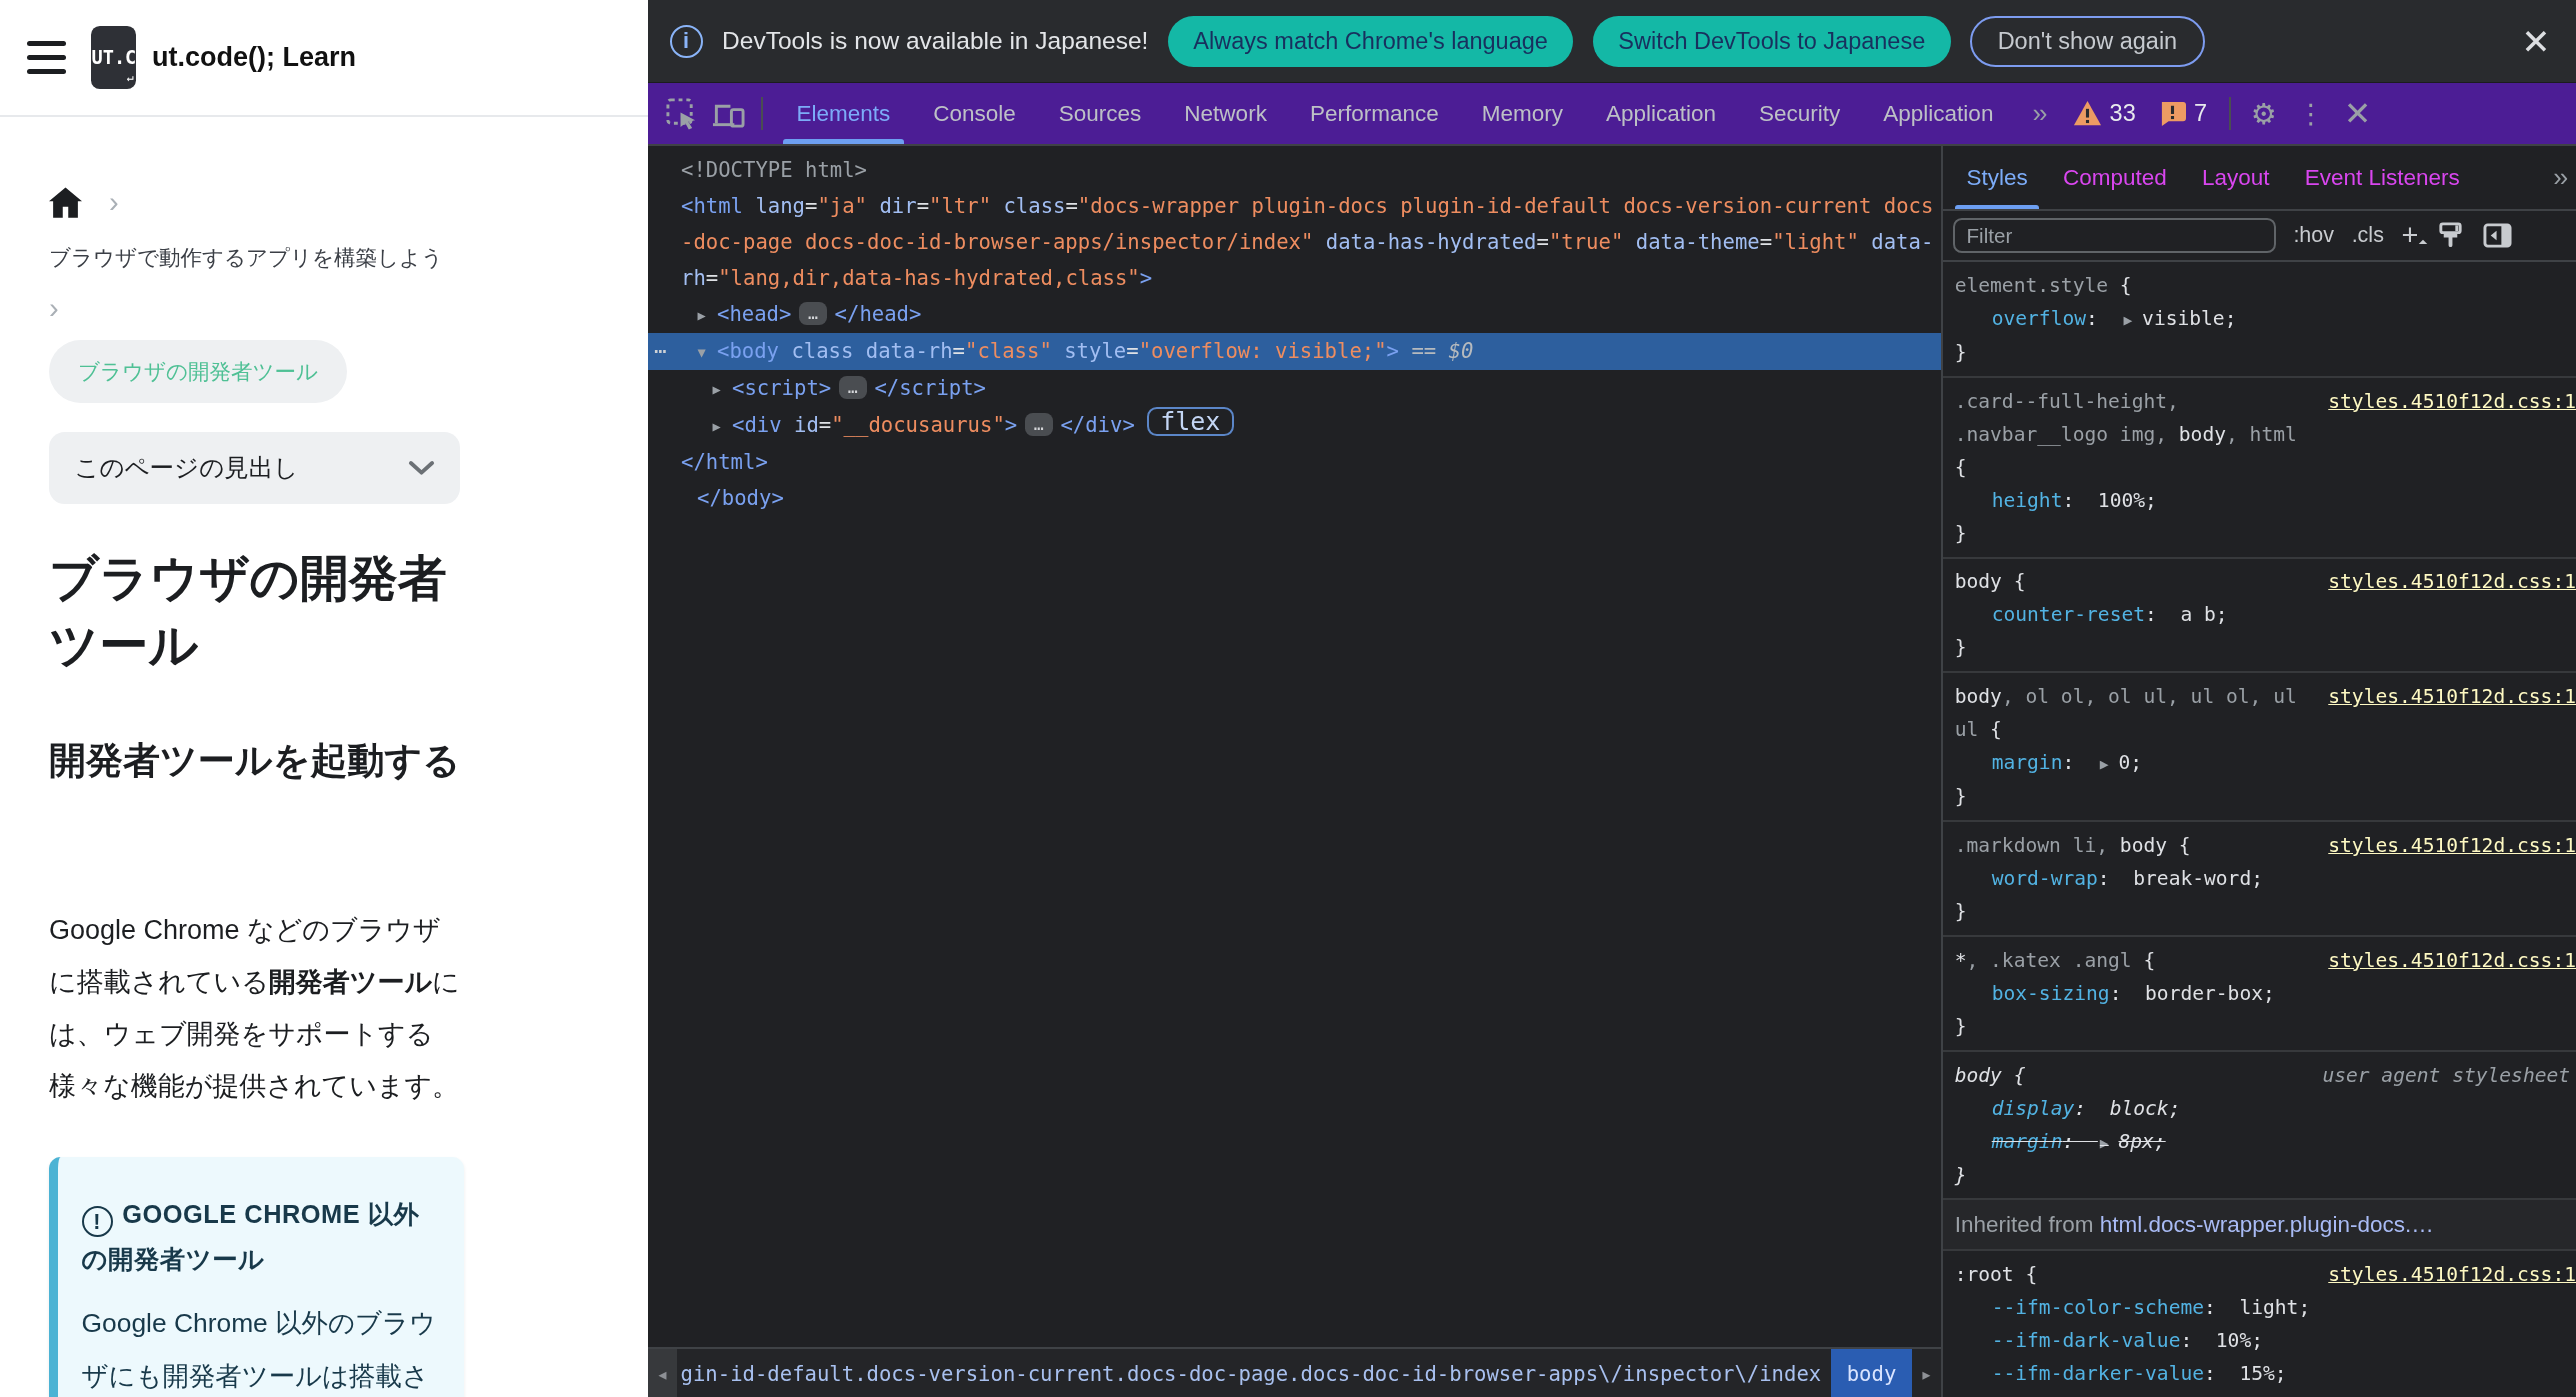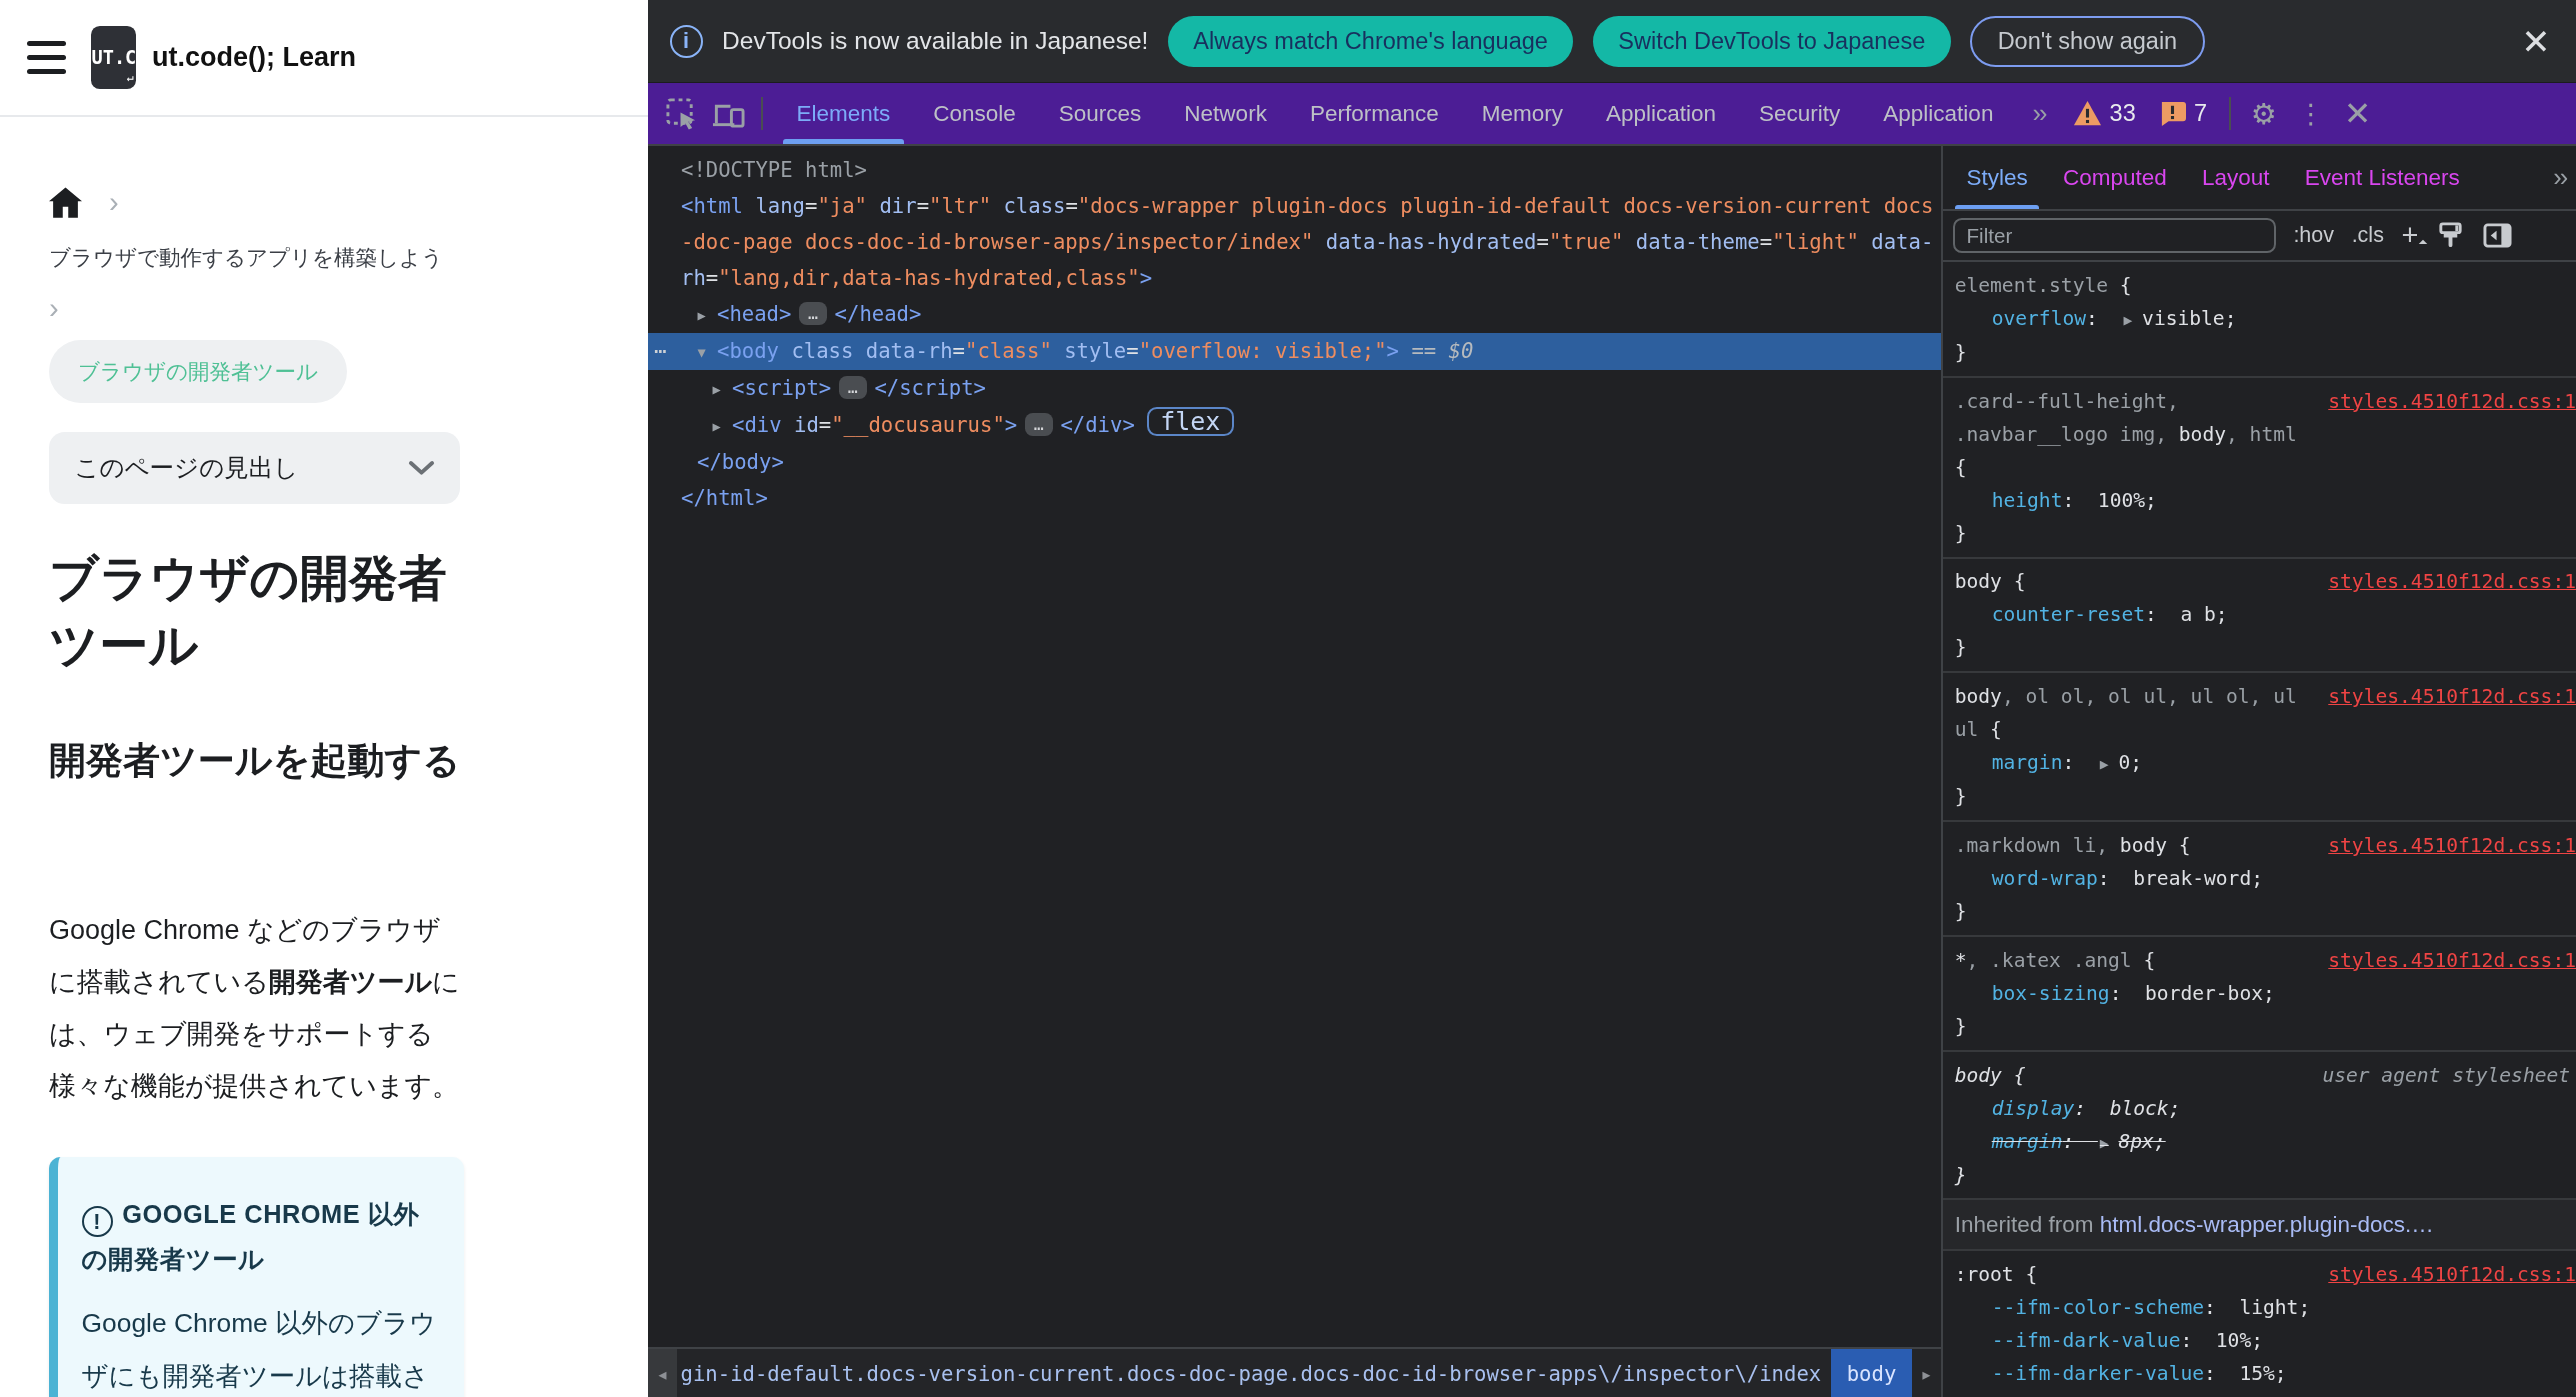--- a/index.html
+++ b/index.html
@@ -81,21 +81,21 @@
   .tool-txt{color:#c8cbcf;font-size:21.5px;cursor:pointer;white-space:nowrap;}
   .tool-plus{position:relative;font-size:29px;color:#c8cbcf;cursor:pointer;line-height:19.6px;}
   .tool-plus::after{content:"";position:absolute;right:-7.8px;bottom:-2px;border-left:6.9px solid transparent;border-top:6.9px solid #c8cbcf;transform:rotate(-45deg);}
   .rules{flex:1;overflow:hidden;font-family:"DejaVu Sans Mono",monospace;font-size:19.6px;line-height:33px;}
   .rule{padding:6.9px 0 6.9px 11.7px;border-bottom:2px solid #37393c;position:relative;}
   .rule.italic{font-style:italic;}
   .rule-head{display:flex;align-items:flex-start;}
   .rule-sel{flex:1;min-width:0;word-break:break-word;}
   .sel-white{color:#dfe1e5;}
   .sel-gray{color:#9aa0a6;}
-  .src-link{color:#ef4444;text-decoration:underline;white-space:nowrap;margin-left:27px;cursor:pointer;}
+  .src-link{color:#fef9c3;text-decoration:underline;white-space:nowrap;margin-left:27px;cursor:pointer;}
   .ua-note{color:#9aa0a6;font-style:italic;white-space:nowrap;margin-left:9.8px;margin-right:5.9px;}
   .prop-line{padding-left:37px;color:#dfe1e5;}
   .prop-line.struck{text-decoration:line-through;}
   .prop-name{color:#52b3e3;}
   .prop-arrow{color:#9aa0a6;font-size:14.7px;margin:0 9.8px 0 2px;}
   .close-brace{color:#dfe1e5;}
   .inh{padding:7.8px 0 7.8px 11.7px;border-bottom:2px solid #37393c;background:#26272a;color:#9aa0a6;font-family:"Liberation Sans",sans-serif;font-size:22.5px;}
   .inh a{color:#a9bbf5;text-decoration:none;cursor:pointer;}
   svg{display:block;}
 </style>
@@ -216,22 +216,22 @@
 
   <div class="dt-main">
     <div class="tree-pane">
       <div class="tree">
           <div class="tree-line" style="padding-left: 33px;"><span class="tk-gray">&lt;!DOCTYPE html&gt;</span></div>
           <div class="tree-line" style="padding-left: 33px;"><span class="tk-tag">&lt;html</span><span class="tk-attr"> lang</span><span class="tk-plain">=</span><span class="tk-val">"ja"</span><span class="tk-attr"> dir</span><span class="tk-plain">=</span><span class="tk-val">"ltr"</span><span class="tk-attr"> class</span><span class="tk-plain">=</span><span class="tk-val">"docs-wrapper plugin-docs plugin-id-default docs-version-current docs-doc-page docs-doc-id-browser-apps/inspector/index"</span><span class="tk-attr"> data-has-hydrated</span><span class="tk-plain">=</span><span class="tk-val">"true"</span><span class="tk-attr"> data-theme</span><span class="tk-plain">=</span><span class="tk-val">"light"</span><span class="tk-attr"> data-rh</span><span class="tk-plain">=</span><span class="tk-val">"lang,dir,data-has-hydrated,class"</span><span class="tk-tag">&gt;</span></div>
           <div class="tree-line" style="padding-left: 69px;"><span class="tw">▶</span><span class="tk-tag">&lt;head&gt;</span><span class="tk-ell">…</span><span class="tk-tag">&lt;/head&gt;</span></div>
           <div class="tree-line selected" style="padding-left: 69px;"><span class="gutter-dots">⋯</span><span class="tw">▼</span><span class="tk-tag">&lt;body</span><span class="tk-attr"> class</span><span class="tk-attr"> data-rh</span><span class="tk-plain">=</span><span class="tk-val">"class"</span><span class="tk-attr"> style</span><span class="tk-plain">=</span><span class="tk-val">"overflow: visible;"</span><span class="tk-tag">&gt;</span><span class="tk-eq"> == $0</span></div>
           <div class="tree-line" style="padding-left: 84px;"><span class="tw">▶</span><span class="tk-tag">&lt;script&gt;</span><span class="tk-ell">…</span><span class="tk-tag">&lt;/script&gt;</span></div>
           <div class="tree-line" style="padding-left: 84px;"><span class="tw">▶</span><span class="tk-tag">&lt;div</span><span class="tk-attr"> id</span><span class="tk-plain">=</span><span class="tk-val">"__docusaurus"</span><span class="tk-tag">&gt;</span><span class="tk-ell">…</span><span class="tk-tag">&lt;/div&gt;</span><span class="tk-badge">flex</span></div>
+          <div class="tree-line" style="padding-left: 33px;"><span class="tk-tag">&lt;/html&gt;</span></div>
           <div class="tree-line" style="padding-left: 49px;"><span class="tk-tag">&lt;/body&gt;</span></div>
-          <div class="tree-line" style="padding-left: 33px;"><span class="tk-tag">&lt;/html&gt;</span></div>
         </div>
       <div class="statusbar">
         <span class="nav-arrow">◂</span>
         <span class="sb-path">plugin-id-default.docs-version-current.docs-doc-page.docs-doc-id-browser-apps\/inspector\/index</span>
         <span class="sb-chip">body</span>
         <span class="nav-arrow right">▸</span>
       </div>
     </div>
 
     <div class="styles-pane">

